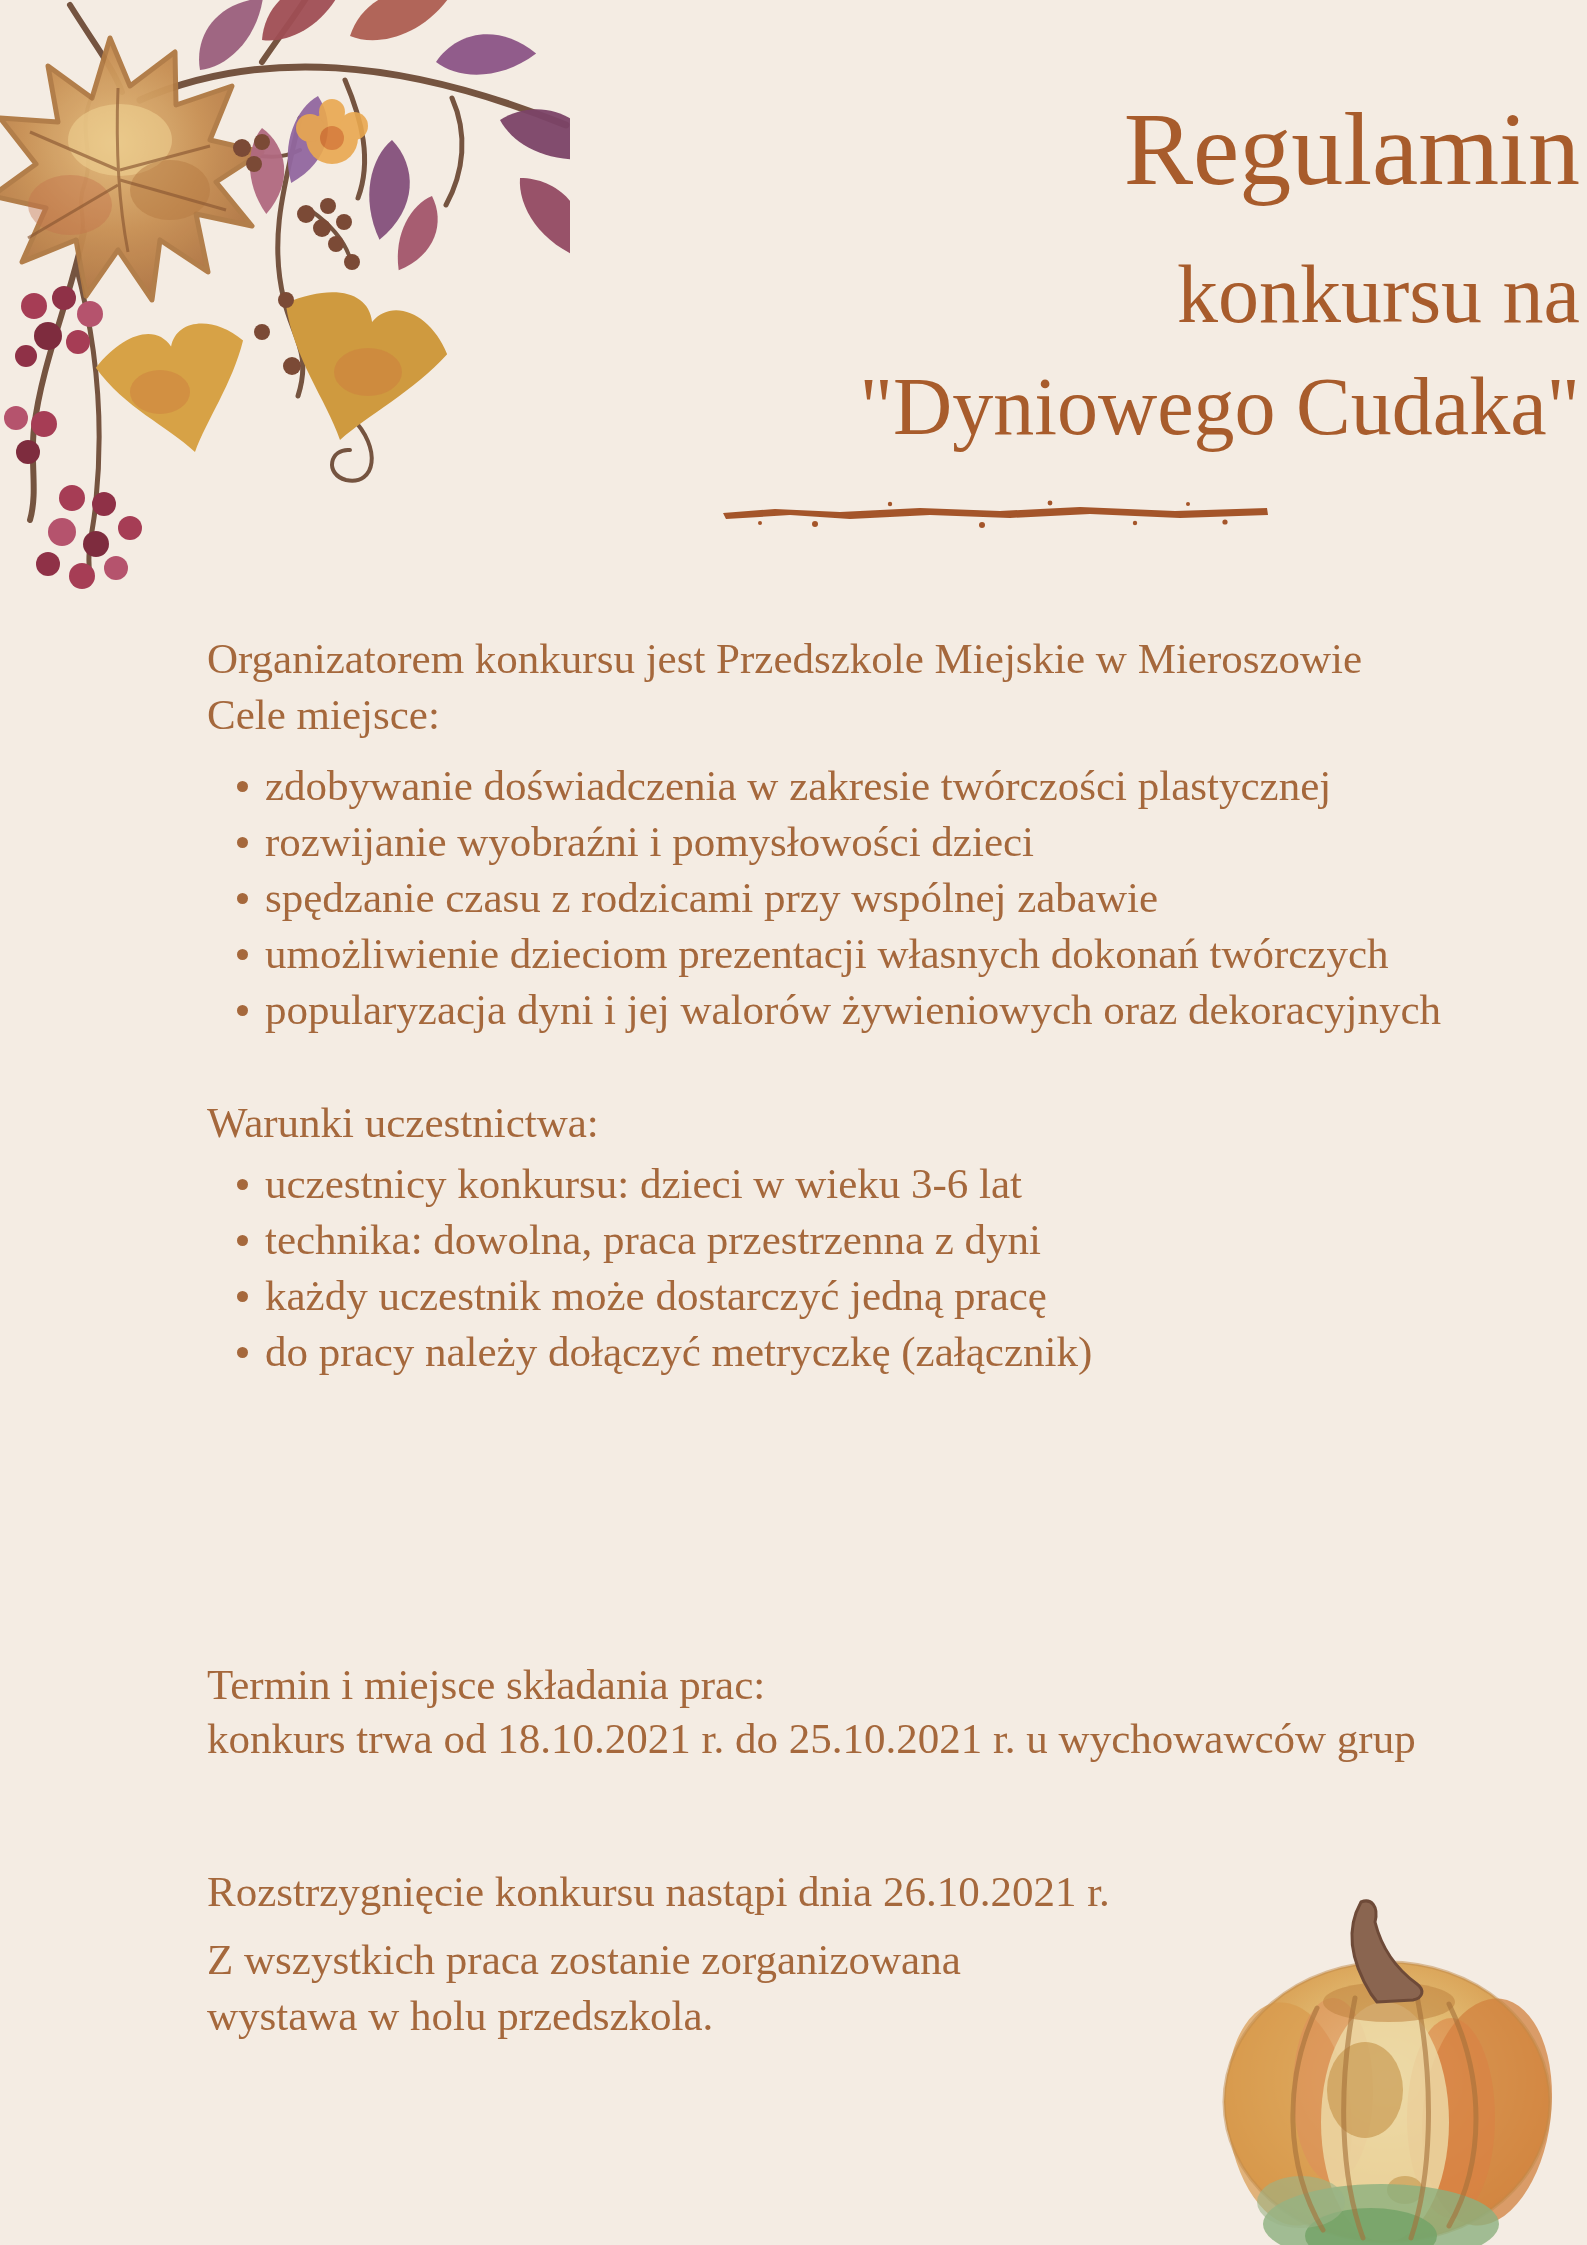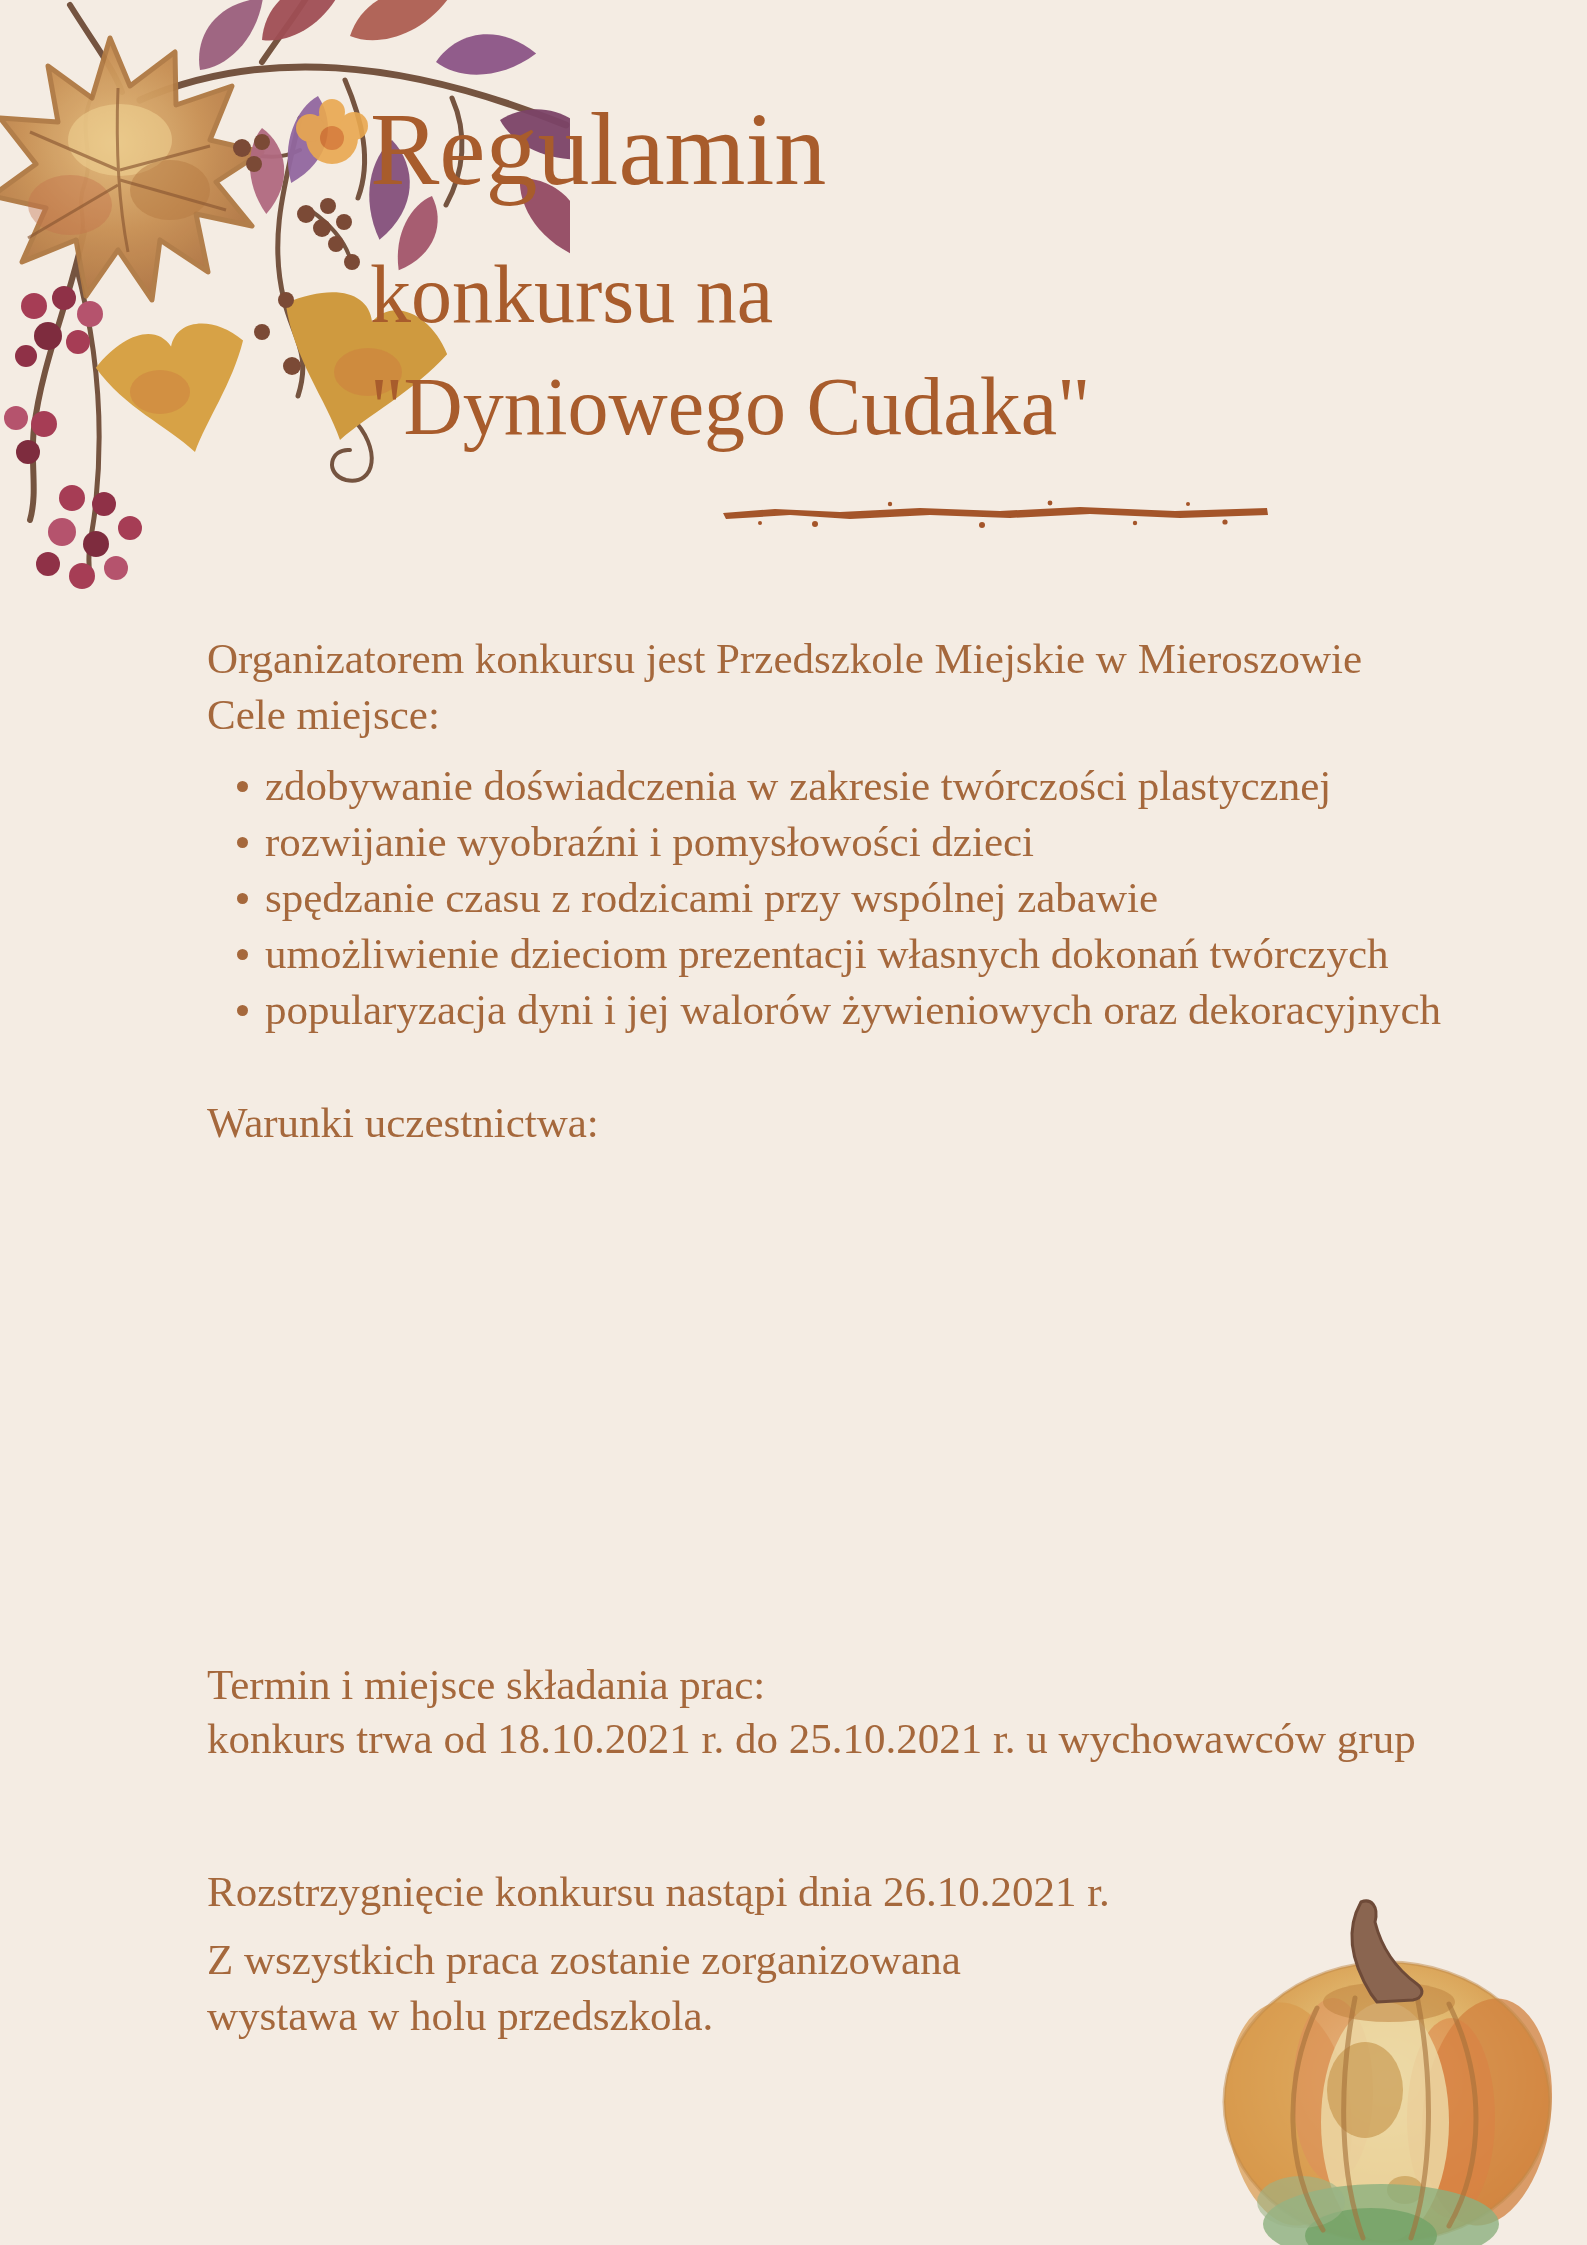--- a/index.html
+++ b/index.html
@@ -5,21 +5,21 @@
   html,body{margin:0;padding:0;background:#ffffff;}
   .page{
     position:relative;
     width:1587px;height:2245px;
     background:var(--bg,#f4ece3);
     font-family:"Liberation Serif", serif;
     overflow:hidden;
   }
   .nowrap{white-space:nowrap;}
   
-  .title{position:absolute;left:370px;top:96px;width:1210px;text-align:left;color:var(--title,#a85c2c);}
+  .title{position:absolute;left:370px;top:96px;width:1210px;text-align:right;color:var(--title,#a85c2c);}
   .t1{font-size:104px;line-height:1.02;white-space:nowrap;}
   .t2{font-size:82px;margin-top:52px;line-height:1;white-space:nowrap;}
   .t3{font-size:82px;margin-top:30px;line-height:1;white-space:nowrap;}
   
   .divider{position:absolute;left:720px;top:498px;width:550px;height:30px;}
   .dv{fill:var(--divider,#a4552a);}
   
   .bodytext{color:var(--text,#a5683c);font-size:43px;}
   .intro{position:absolute;left:207px;top:588px;width:1350px;line-height:56px;}
   .sec{position:absolute;left:207px;width:1360px;}
@@ -181,20 +181,26 @@
       <li>zdobywanie doświadczenia w zakresie twórczości plastycznej</li>
       <li>rozwijanie wyobraźni i pomysłowości dzieci</li>
       <li>spędzanie czasu z rodzicami przy wspólnej zabawie</li>
       <li>umożliwienie dzieciom prezentacji własnych dokonań twórczych</li>
       <li>popularyzacja dyni i jej walorów żywieniowych oraz dekoracyjnych</li>
     </ul>
   </section>
 
   <section class="bodytext sec sec-conditions">
     <h2>Warunki uczestnictwa:</h2>
+    <ul>
+      <li>uczestnicy konkursu: dzieci w wieku 3-6 lat</li>
+      <li>technika: dowolna, praca przestrzenna z dyni</li>
+      <li>każdy uczestnik może dostarczyć jedną pracę</li>
+      <li>do pracy należy dołączyć metryczkę (załącznik)</li>
+    </ul>
   </section>
 
 
   <section class="bodytext sec sec-deadline">
     <h2>Termin i miejsce składania prac:</h2>
     <p>konkurs trwa od 18.10.2021 r. do 25.10.2021 r. u wychowawców grup</p>
   </section>
 
   <p class="bodytext results">Rozstrzygnięcie konkursu nastąpi dnia 26.10.2021 r.</p>
 

